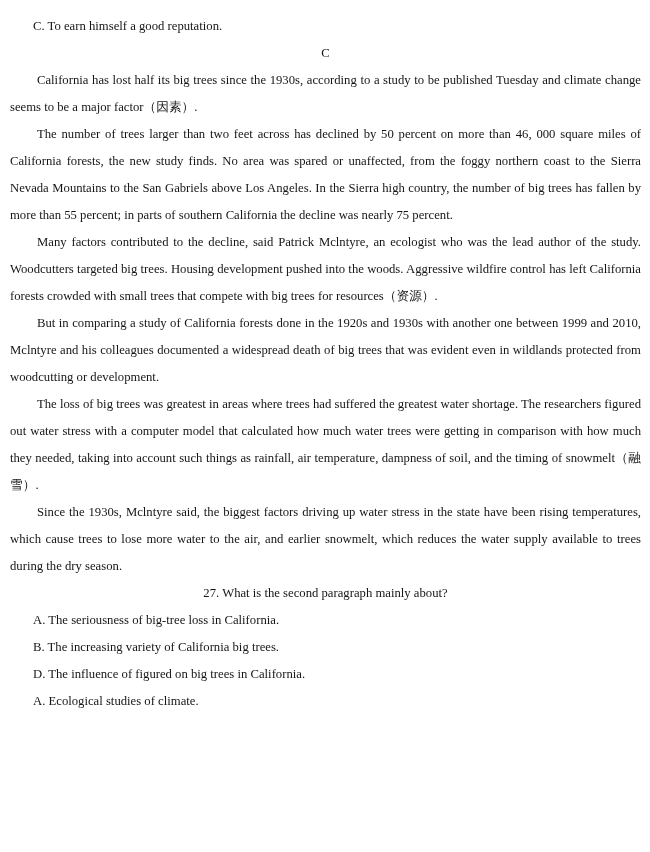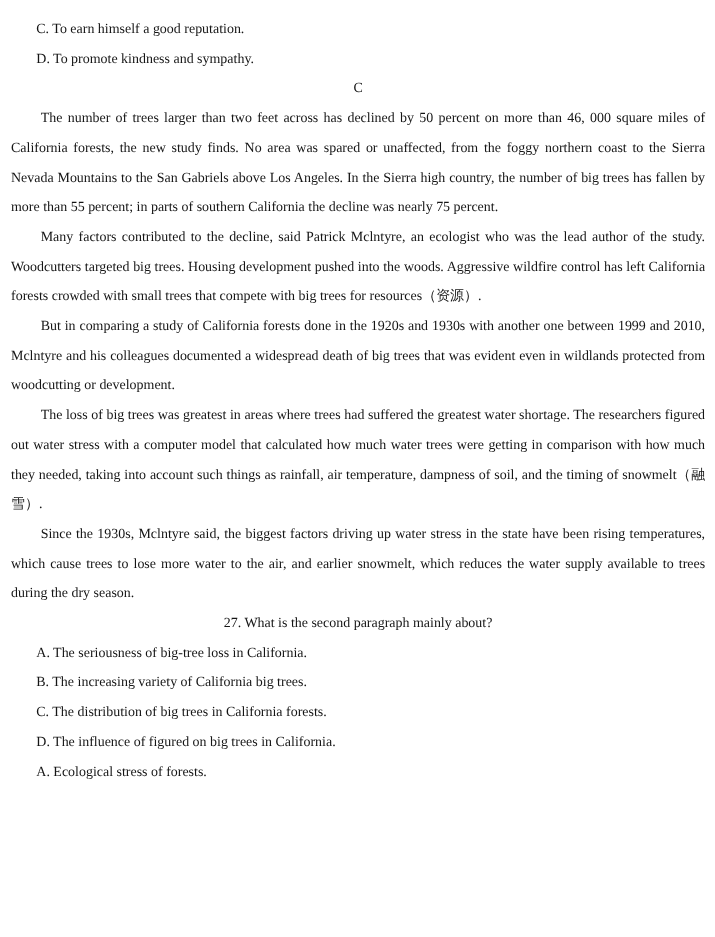--- a/index.html
+++ b/index.html
@@ -34,37 +34,36 @@
     padding-left: 0;
     text-align: center;
   }
 </style>
 </head>
 <body>
 
 <div class="page">
 
   <div class="option-line">C. To earn himself a good reputation.</div>
-  <div class="option-line">D. To promote kindness and sympathy.</div>
 
   <div class="section-heading">C</div>
 
   <div class="passage">
+    <p>California has lost half its big trees since the 1930s, according to a study to be published Tuesday and climate change seems to be a major factor（因素）.</p>
     <p>The number of trees larger than two feet across has declined by 50 percent on more than 46, 000 square miles of California forests, the new study finds. No area was spared or unaffected, from the foggy northern coast to the Sierra Nevada Mountains to the San Gabriels above Los Angeles. In the Sierra high country, the number of big trees has fallen by more than 55 percent; in parts of southern California the decline was nearly 75 percent.</p>
     <p>Many factors contributed to the decline, said Patrick Mclntyre, an ecologist who was the lead author of the study. Woodcutters targeted big trees. Housing development pushed into the woods. Aggressive wildfire control has left California forests crowded with small trees that compete with big trees for resources（资源）.</p>
     <p>But in comparing a study of California forests done in the 1920s and 1930s with another one between 1999 and 2010, Mclntyre and his colleagues documented a widespread death of big trees that was evident even in wildlands protected from woodcutting or development.</p>
     <p>The loss of big trees was greatest in areas where trees had suffered the greatest water shortage. The researchers figured out water stress with a computer model that calculated how much water trees were getting in comparison with how much they needed, taking into account such things as rainfall, air temperature, dampness of soil, and the timing of snowmelt（融雪）.</p>
     <p>Since the 1930s, Mclntyre said, the biggest factors driving up water stress in the state have been rising temperatures, which cause trees to lose more water to the air, and earlier snowmelt, which reduces the water supply available to trees during the dry season.</p>
   </div>
 
   <div class="question-block">
     <div class="question-line">27. What is the second paragraph mainly about?</div>
     <div class="option-line">A. The seriousness of big-tree loss in California.</div>
     <div class="option-line">B. The increasing variety of California big trees.</div>
-    <div class="option-line">C. The distribution of big trees in California forests.</div>
     <div class="option-line">D. The influence of figured on big trees in California.</div>
   </div>
 
   <div class="question-block">
-    <div class="option-line">A. Ecological stress of forests.</div>
+    <div class="option-line">A. Ecological studies of climate.</div>
   </div>
 
 </div>
 
 </body></html>

